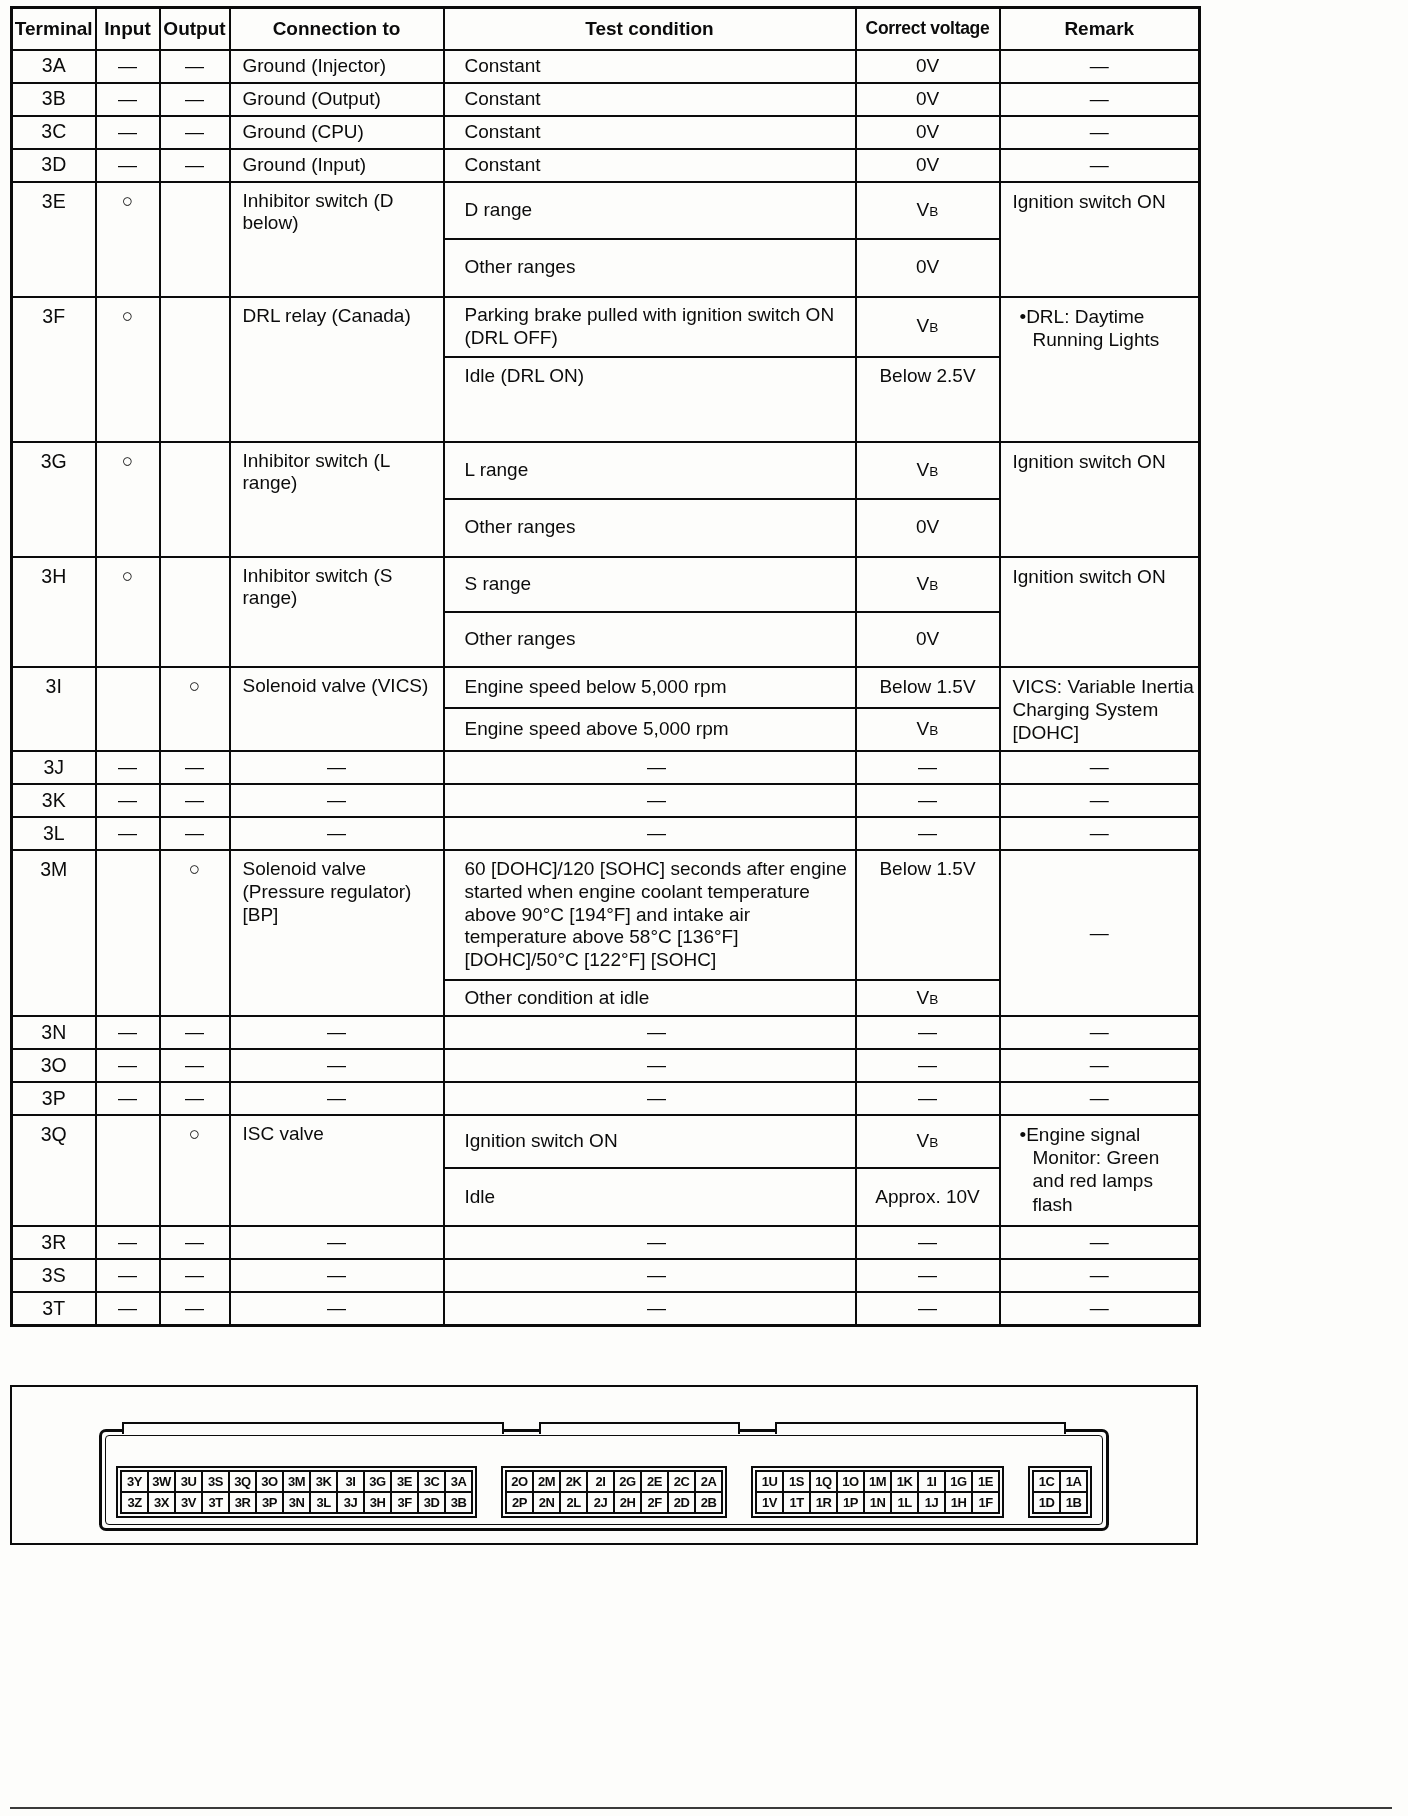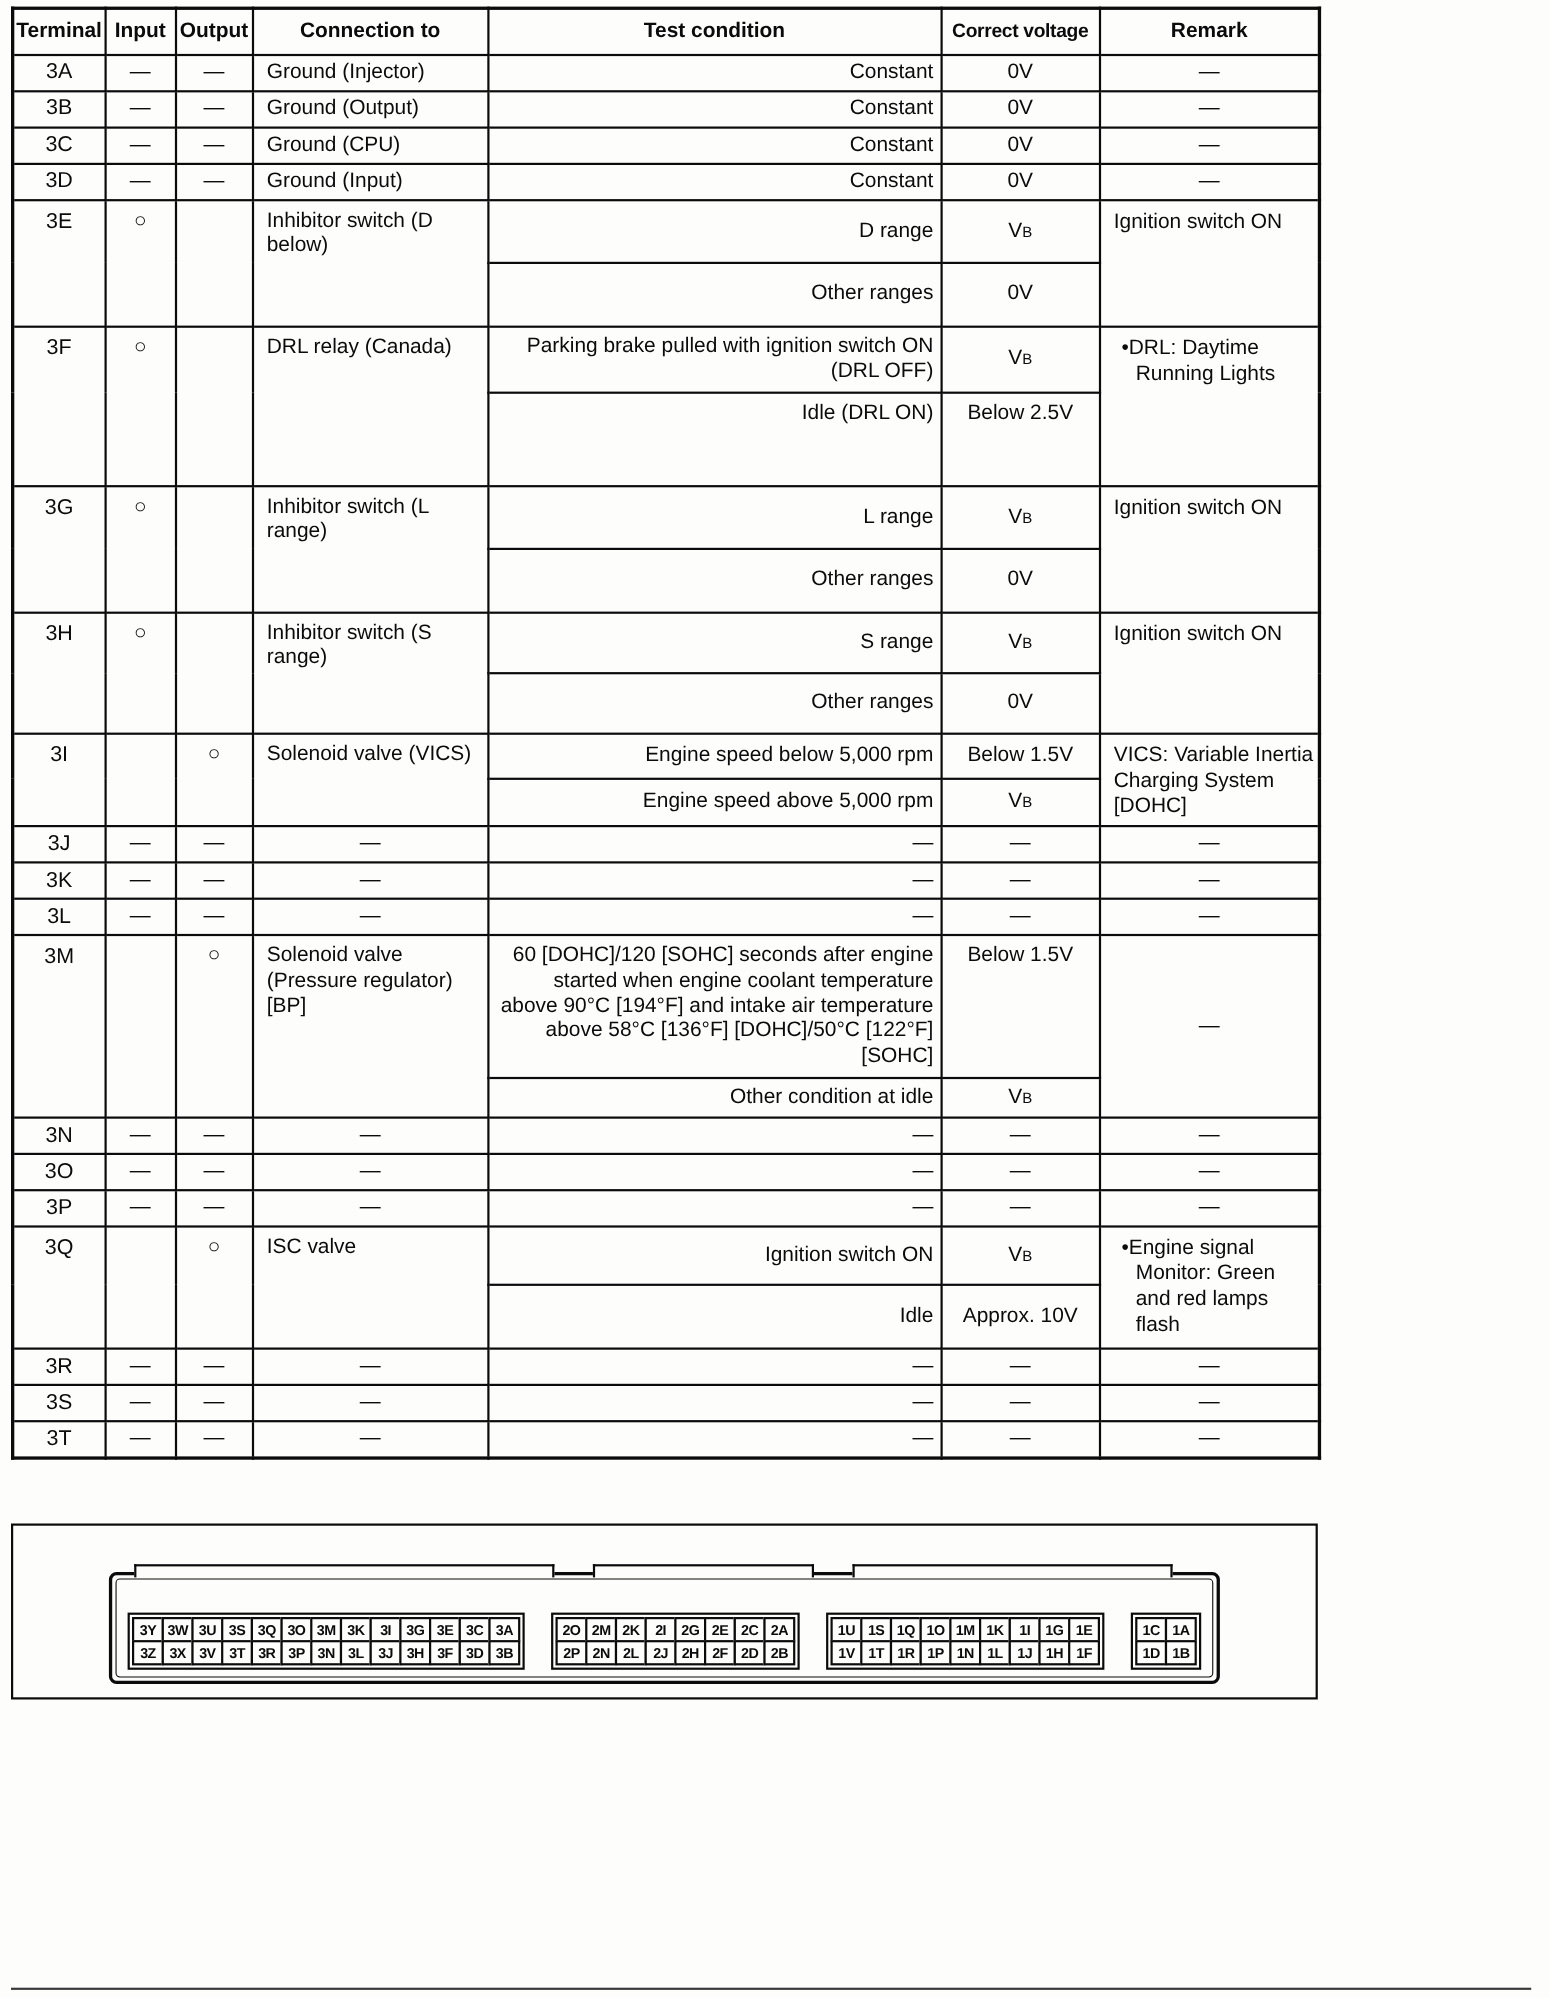--- a/index.html
+++ b/index.html
@@ -45,21 +45,21 @@
     border: 2px solid #0b0b0b;
     font-size: 19px;
     vertical-align: middle;
     padding: 3px 6px;
     line-height: 1.2;
   }
   td.term { text-align: center; font-size: 19.5px; }
   td.io   { text-align: center; font-size: 19px; }
   td.dash { text-align: center; }
   td.conn { padding-left: 12px; }
-  td.test { padding-left: 10px; text-align: right; }
+  td.test { padding-left: 20px; }
   td.volt { text-align: center; margin-left: 29px; }
   td.remark { padding: 6px 4px 6px 12px; line-height: 1.22; }
   td.remark.bullet { padding-left: 32px; text-indent: -13px; }
   td.vtop { vertical-align: top; padding-top: 7px; }
 
   
   .connector-panel {
     margin-top: 58px;
     height: 160px;
     border: 2px solid #0b0b0b;

